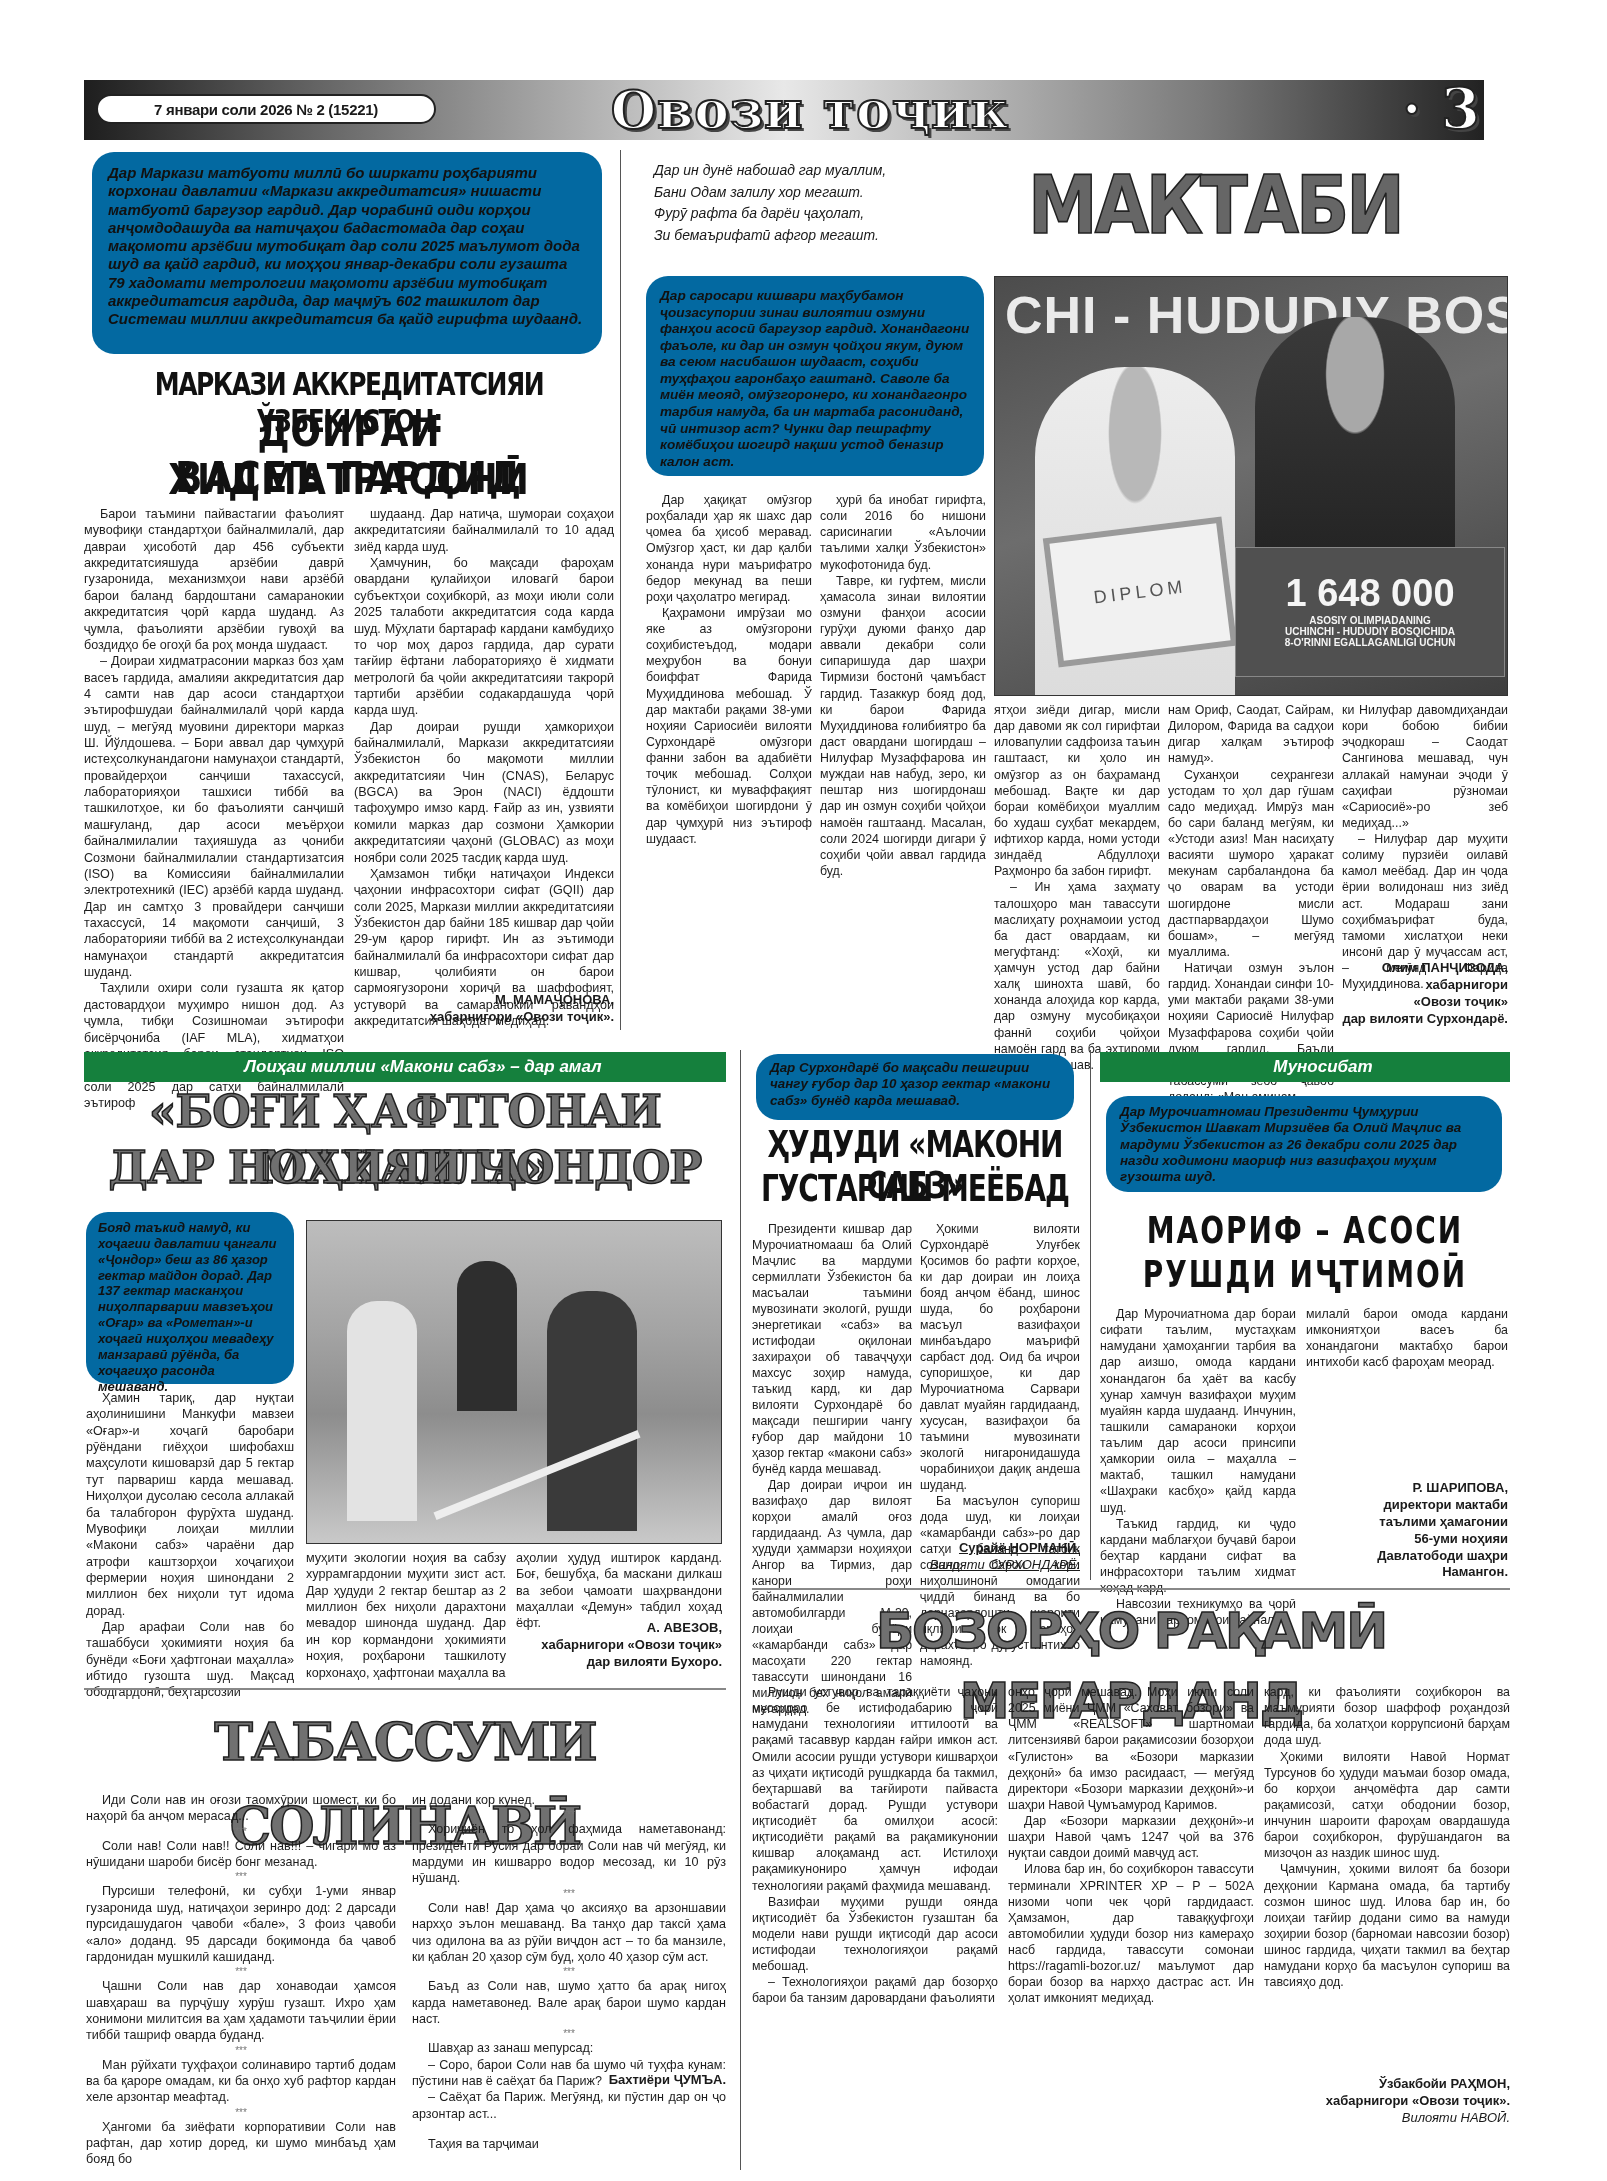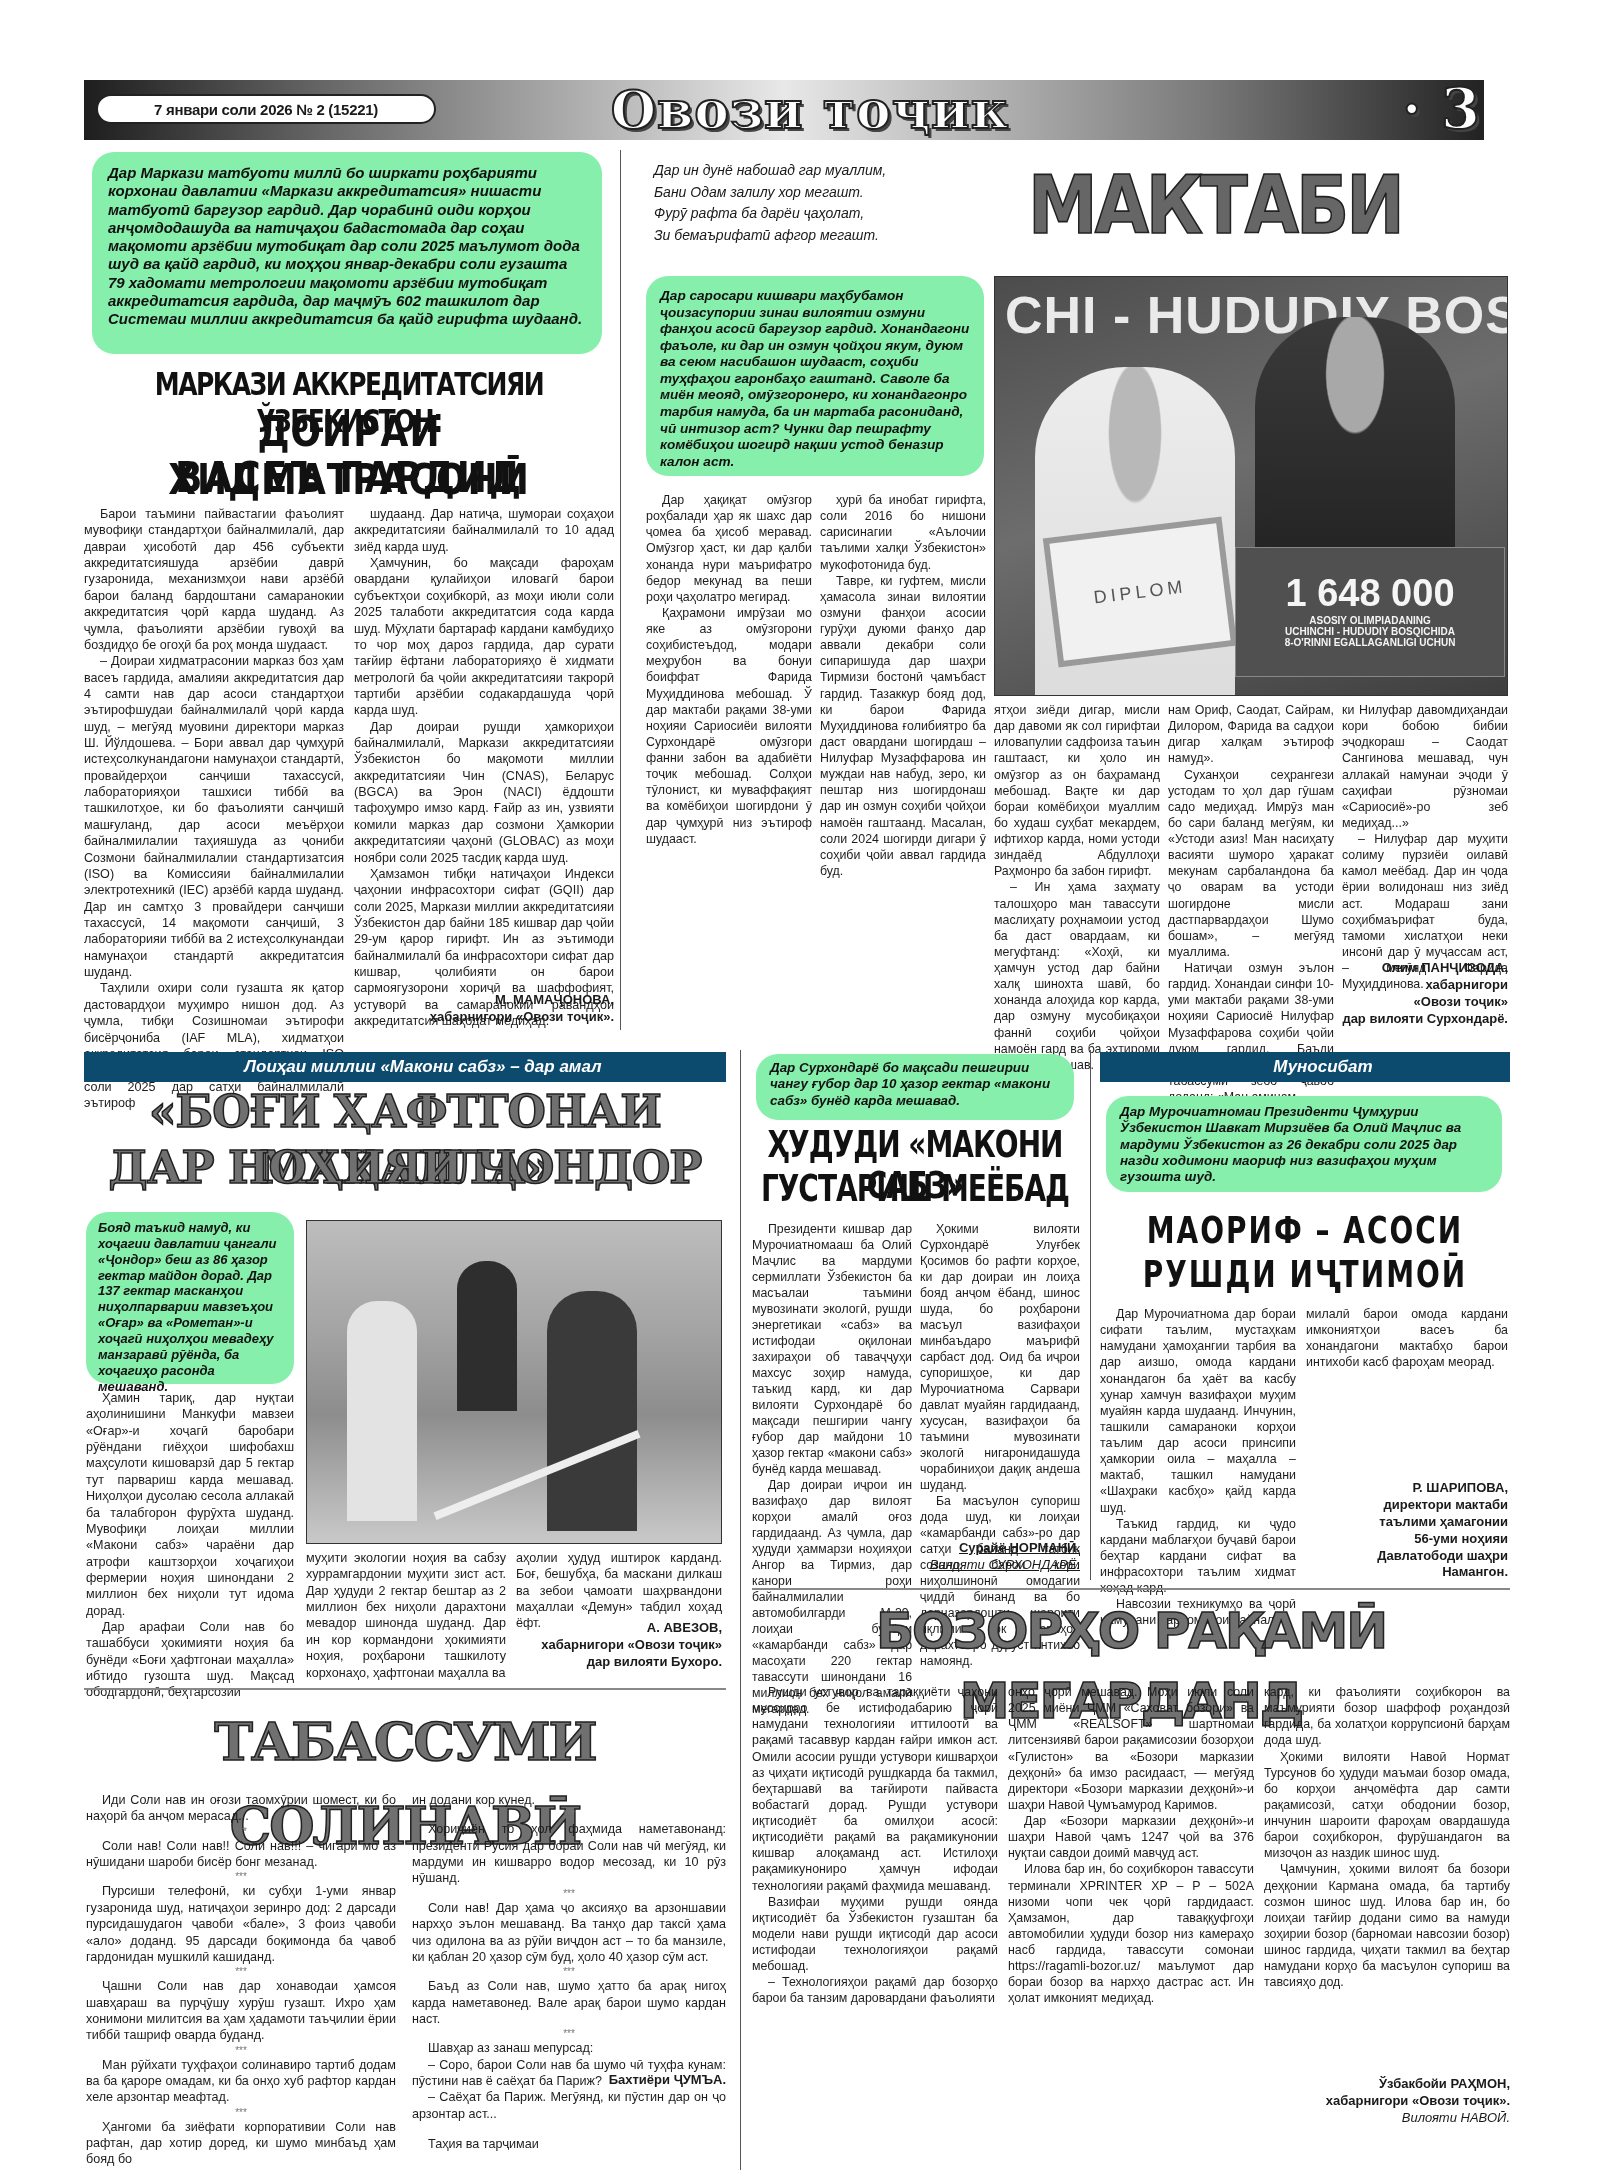--- a/index.html
+++ b/index.html
@@ -7,30 +7,30 @@
   body { font-family: "Liberation Sans", sans-serif; color: #1a1a1a; position: relative; }
   .abs { position: absolute; }
   .masthead { left: 84px; top: 80px; width: 1400px; height: 60px;
     background: linear-gradient(90deg,#1e1e1e 0%,#6a6a6a 18%,#e8e8e8 50%,#7a7a7a 80%,#222 100%); }
   .date-pill { left: 96px; top: 94px; width: 340px; height: 30px; background: #fff; border: 2px solid #222; border-radius: 16px;
     font-family: "Liberation Sans", sans-serif; font-weight: bold; font-size: 15px; display:flex; align-items:center; justify-content:center; letter-spacing:-0.3px; }
   .paper-title { left: 550px; top: 78px; width: 520px; height: 64px; font-family: "DejaVu Serif", serif; font-weight: bold; font-size: 52px;
     color: #fff; -webkit-text-stroke: 2px #222; text-shadow: 3px 3px 0 #444; letter-spacing: 1px; line-height: 64px; text-align:center; }
   .page-num { left: 1400px; top: 76px; width: 80px; height: 64px; font-family: "DejaVu Serif", serif; font-weight: bold; font-size: 56px;
     color: #fff; -webkit-text-stroke: 2px #222; text-shadow: 3px 3px 0 #444; line-height: 64px; text-align:right; }
-  .lead-box { background: #86efac; border-radius: 22px; font-weight: bold; font-style: italic; color: #111; }
+  .lead-box { background: #0369a1; border-radius: 22px; font-weight: bold; font-style: italic; color: #111; }
   .lead-box p { line-height: 1.22; }
   .vrule { background: #555; width: 1px; }
   .hrule { background: #888; height: 2px; }
   .col-text { font-size: 12.6px; line-height: 1.3; text-align: justify; color: #1d1d1d; }
   .col-text p { text-indent: 16px; }
   .cond-head { font-family: "DejaVu Sans", sans-serif; font-weight: bold; text-align: center; color: #111; transform-origin: center top; letter-spacing: -1px; }
   .outline-head { font-family: "DejaVu Serif", serif; font-weight: bold; color: #707070; -webkit-text-stroke: 1.5px #222; text-align: center; letter-spacing: -1px; }
   .photo { background: linear-gradient(135deg,#5c5c5c,#9a9a9a 40%,#4a4a4a); border: 1px solid #333; overflow: hidden; }
-  .rubric { background: #0c4a6e; color: #fff; font-weight: bold; font-style: italic; text-align: right; font-size: 17px; display:flex; align-items:center; justify-content:center;padding-left:36px; }
+  .rubric { background: #15803d; color: #fff; font-weight: bold; font-style: italic; text-align: right; font-size: 17px; display:flex; align-items:center; justify-content:center;padding-left:36px; }
   .byline { text-align: right; font-weight: bold; font-size: 13px; line-height: 1.3; }
   .byline .it { font-style: italic; font-weight: normal; }
   .stars { text-align: center; font-size: 10px; color: #777; }
 </style>
 </head>
 <body>
 
 <div class="abs masthead"></div>
 <div class="abs date-pill">7 январи соли 2026 № 2 (15221)</div>
 <div class="abs paper-title">Овози тоҷик</div>

